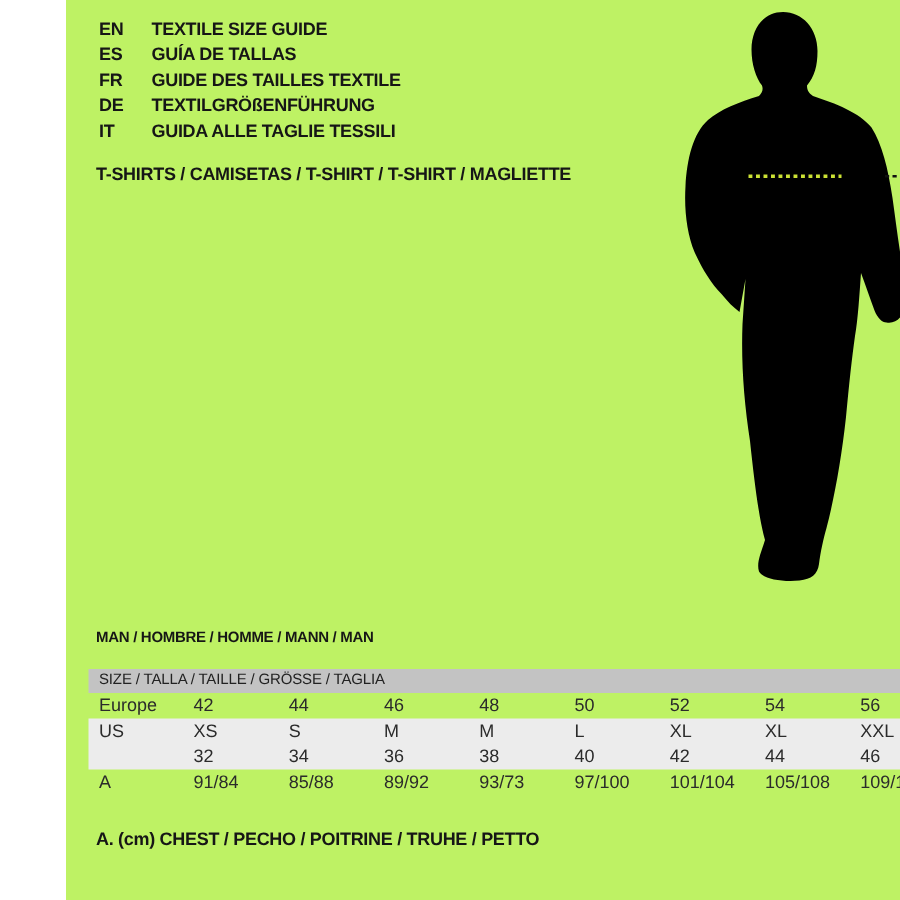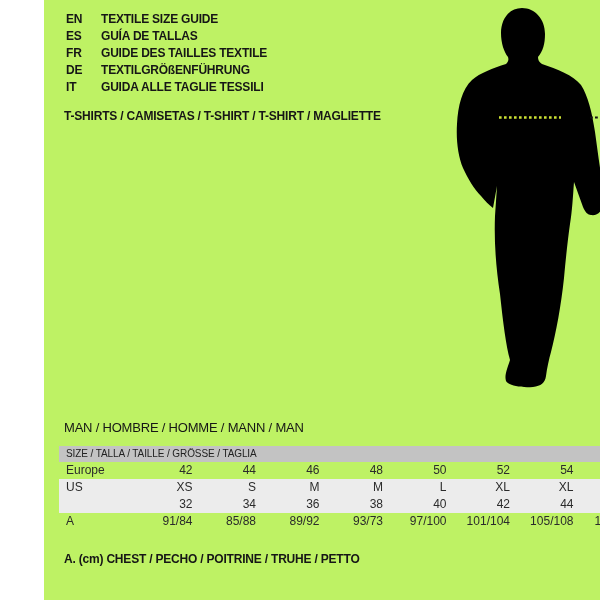--- a/index.html
+++ b/index.html
@@ -58,22 +58,22 @@
     font-size: 13.5px;
     font-weight: 400;
     fill: #111111;
   }
 
   
   .section-title {
     position: absolute;
     left: 20px;
     top: 420px;
-    font-size: 13px;
-    font-weight: 400;
+    font-size: 10px;
+    font-weight: 700;
     letter-spacing: -0.2px;
     color: #161616;
     white-space: nowrap;
   }
 
   
   .size-table {
     position: absolute;
     left: 15px;
     top: 446px;
@@ -98,21 +98,21 @@
   }
   .st-row.shaded { background: var(--shaded-bg, #ececec); }
   .st-label {
     width: 70px;
     padding-left: 7px;
     box-sizing: border-box;
     text-align: left;
   }
   .st-cell {
     flex: 1 1 0;
-    text-align: right;
+    text-align: left;
   }
 
   
   .footnote {
     position: absolute;
     left: 20px;
     top: 552px;
     font-size: 12px;
     font-weight: 700;
     letter-spacing: -0.2px;

